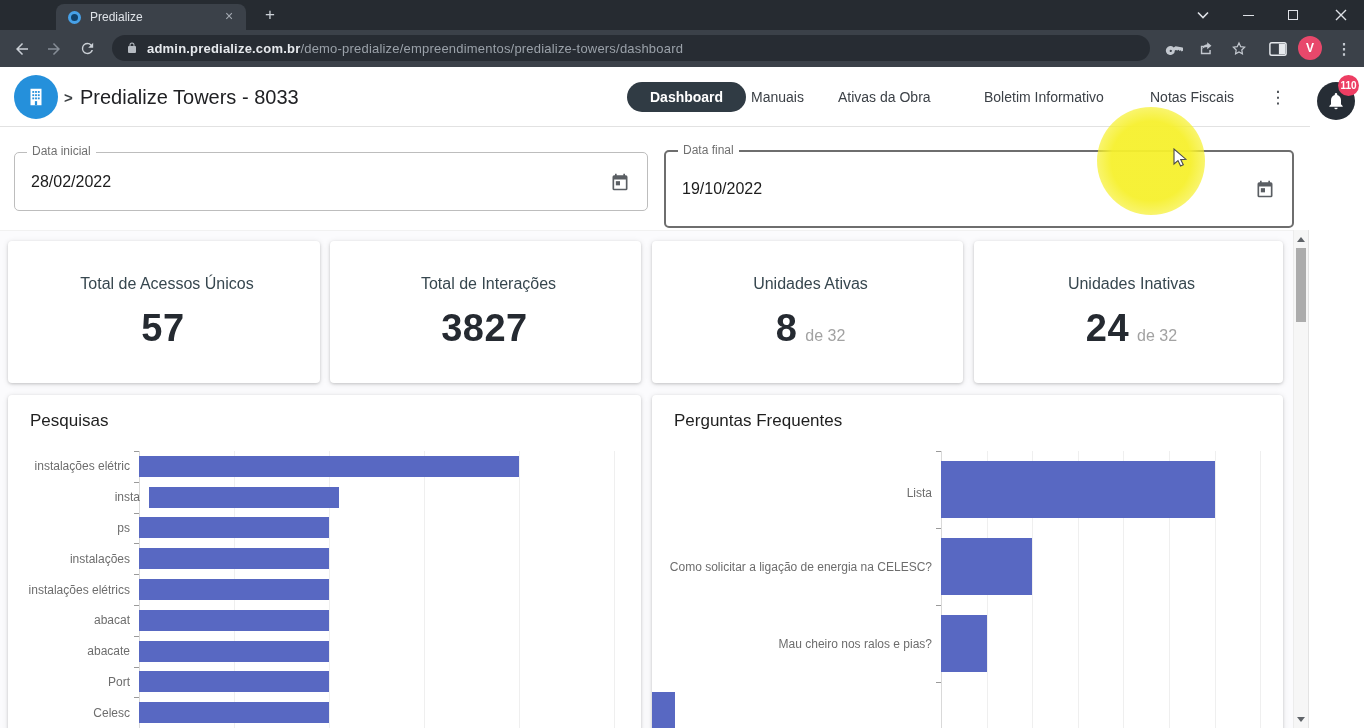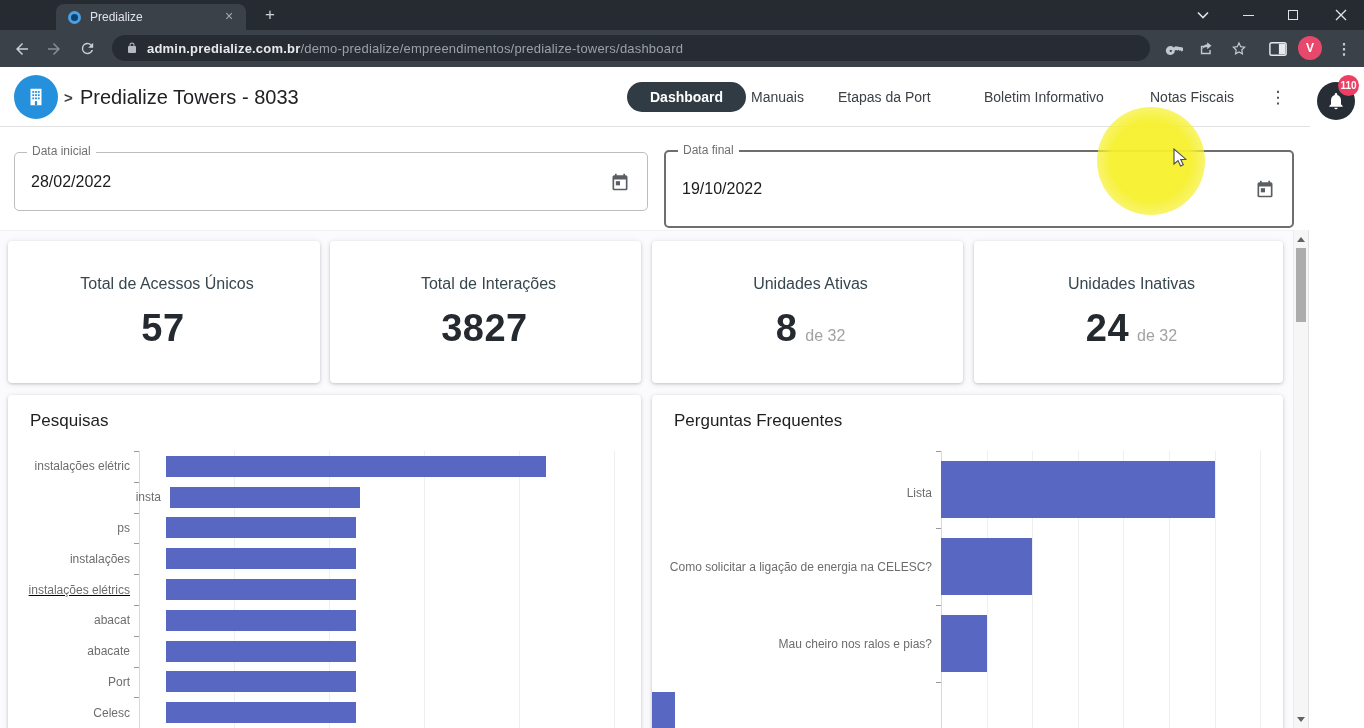--- a/index.html
+++ b/index.html
@@ -62,21 +62,21 @@
   .card{position:absolute;background:#fff;border-radius:4px;
         box-shadow:0 1px 3px rgba(0,0,0,.16),0 1px 6px rgba(0,0,0,.10);padding-left:6px;}
   .stat-card{top:10px;height:142px;display:flex;flex-direction:column;align-items:center;justify-content:center;}
   .stat-title{font-size:16px;color:#37474f;font-weight:500;margin-bottom:14px;text-align:center;}
   .stat-line{display:flex;align-items:baseline;justify-content:center;}
   .stat-value{font-size:38px;font-weight:bold;color:#252a31;letter-spacing:.5px;}
   .stat-suffix{font-size:16px;color:#a2a2a2;margin-left:8px;}
   .chart-card{top:164px;height:400px;}
   .chart-title{position:absolute;left:22px;top:16px;font-size:17px;font-weight:500;color:#1f1f1f;}
   .chart-body{position:absolute;left:0;top:56px;right:0;}
-  .chart-row{display:flex;align-items:center;position:relative;justify-content:space-between;}
+  .chart-row{display:flex;align-items:center;position:relative;}
   .chart-label{font-size:12px;color:#6d6d6d;text-align:right;padding-right:9px;white-space:nowrap;flex:0 0 auto;}
   .bar-area{position:relative;flex:0 0 auto;display:flex;align-items:center;}
   .bar{border-radius:0;}
   .grid-layer{position:absolute;top:0;z-index:0;}
   .gridline{position:absolute;top:0;bottom:0;width:1px;background:#efefef;}
   .gridline.axis{background:#d9d9d9;}
   .tickmark{position:absolute;width:5px;height:1px;background:#9a9a9a;}
 
   
   .scrollbar{position:absolute;left:1293px;top:230px;width:16px;height:498px;background:#f6f6f6;
@@ -188,21 +188,21 @@
               <rect x="14" y="12.5" width="2" height="2"></rect>
               <rect x="10.8" y="16.5" width="2.4" height="4.5"></rect>
             </g>
           </svg>
       </div>
       <div class="crumb-sep">&gt;</div>
       <div class="page-title">Predialize Towers - 8033</div>
 
       <div class="nav-pill">Dashboard</div>
       <div class="nav-item" style="left:751px">Manuais</div>
-      <div class="nav-item" style="left:838px">Etapas da Port</div>
+      <div class="nav-item" style="left:838px">Ativas da Obra</div>
       <div class="nav-item" style="left:984px">Boletim Informativo</div>
       <div class="nav-item" style="left:1150px">Notas Fiscais</div>
       <div class="nav-dots">⋮</div>
     </div>
 
     <div class="filters">
       <div class="field field-1">
         <div class="field-label">Data inicial</div>
         <div class="field-value">28/02/2022</div>
         <div class="cal-btn">
@@ -268,40 +268,40 @@
             </div>
             <div class="chart-row" style="height: 30.8px;">
               <div class="tickmark" style="left: 126px; top: 0px;"></div>
               <div class="chart-label" style="width: 131px;">instalações elétric</div>
               <div class="bar-area" style="width: 475px; height: 100%;">
                 <div class="bar" style="width: 80%; height: 21px; background: rgb(88, 104, 194);"></div>
               </div>
             </div>
             <div class="chart-row" style="height: 30.8px;">
               <div class="tickmark" style="left: 126px; top: 0px;"></div>
-              <div class="chart-label" style="width: 141px; margin-left: 21px;">insta</div>
+              <div class="chart-label" style="width: 141px;">insta</div>
               <div class="bar-area" style="width: 475px; height: 100%;">
                 <div class="bar" style="width: 40%; height: 21px; background: rgb(88, 104, 194);"></div>
               </div>
             </div>
             <div class="chart-row" style="height: 30.8px;">
               <div class="tickmark" style="left: 126px; top: 0px;"></div>
               <div class="chart-label" style="width: 131px;">ps</div>
               <div class="bar-area" style="width: 475px; height: 100%;">
                 <div class="bar" style="width: 40%; height: 21px; background: rgb(88, 104, 194);"></div>
               </div>
             </div>
             <div class="chart-row" style="height: 30.8px;">
               <div class="tickmark" style="left: 126px; top: 0px;"></div>
               <div class="chart-label" style="width: 131px;">instalações</div>
               <div class="bar-area" style="width: 475px; height: 100%;">
                 <div class="bar" style="width: 40%; height: 21px; background: rgb(88, 104, 194);"></div>
               </div>
             </div>
-            <div class="chart-row" style="height: 30.8px; text-decoration: underline;">
+            <div class="chart-row" style="height: 30.8px;">
               <div class="tickmark" style="left: 126px; top: 0px;"></div>
               <div class="chart-label" style="width: 131px;">instalações elétrics</div>
               <div class="bar-area" style="width: 475px; height: 100%;">
                 <div class="bar" style="width: 40%; height: 21px; background: rgb(88, 104, 194);"></div>
               </div>
             </div>
             <div class="chart-row" style="height: 30.8px;">
               <div class="tickmark" style="left: 126px; top: 0px;"></div>
               <div class="chart-label" style="width: 131px;">abacat</div>
               <div class="bar-area" style="width: 475px; height: 100%;">

